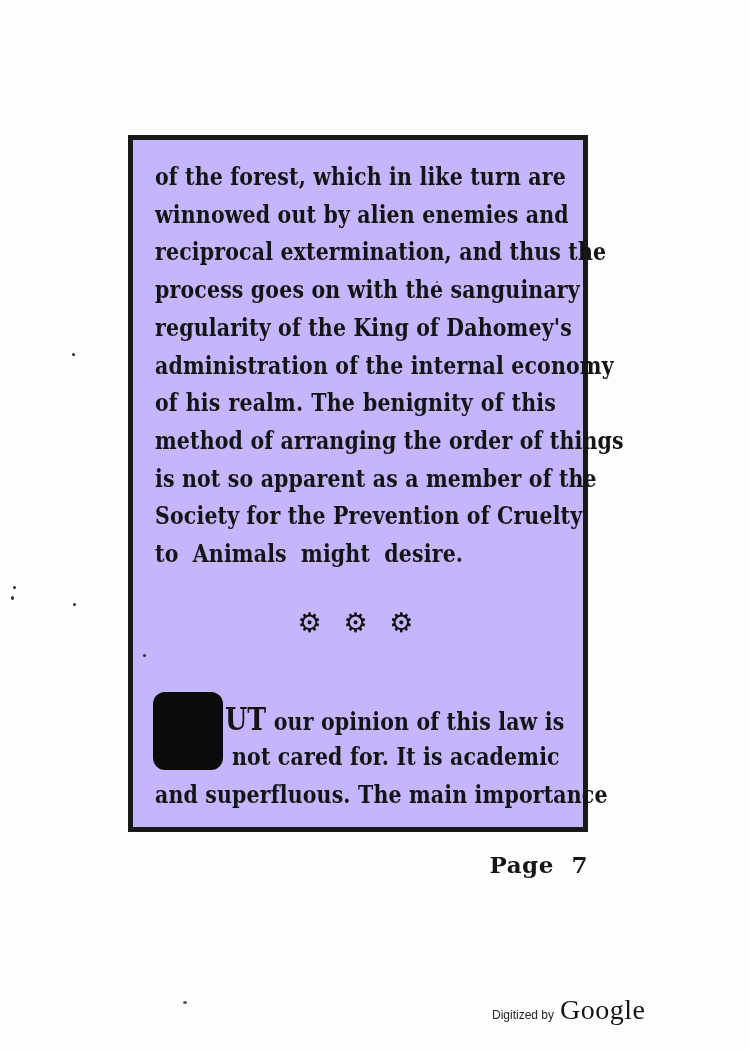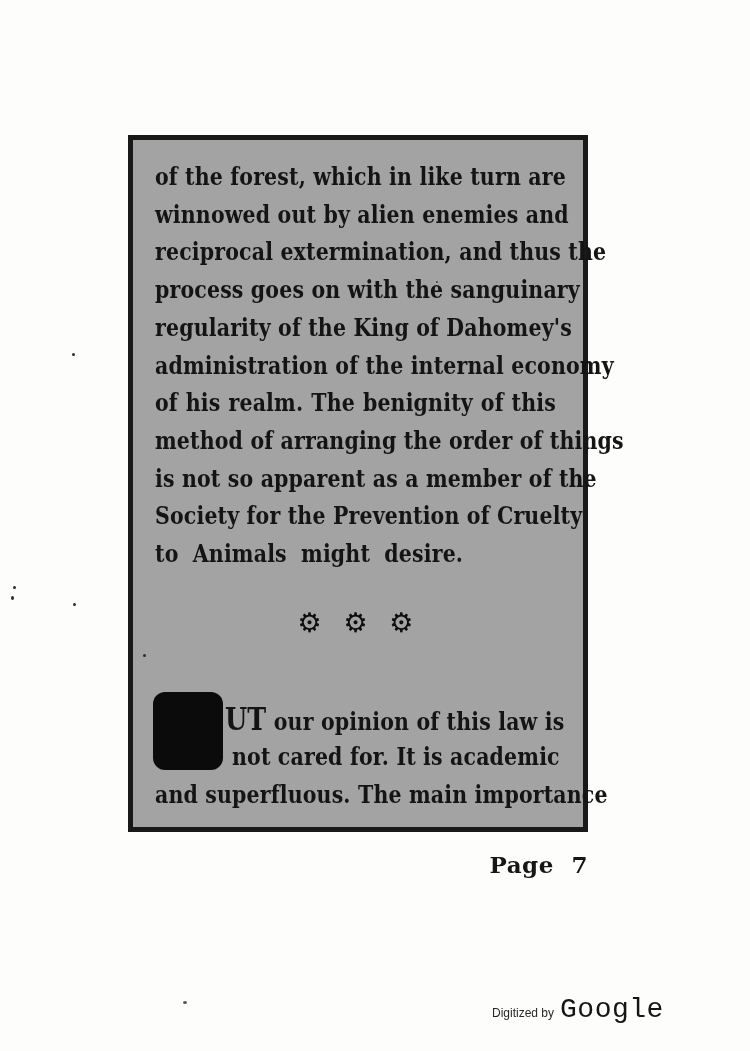--- a/index.html
+++ b/index.html
@@ -13,21 +13,21 @@
   }
   .page { position: absolute; inset: 0; }
 
   
   .frame {
     position: absolute;
     left: 128px; top: 135px;
     width: 460px; height: 697px;
     border: 5px solid #191919;
     box-sizing: border-box;
-    background: #a3a3a3;
+    background: #c4b5fd;
   }
   .frame-inner {
     position: absolute;
     left: 22px; top: 0;
     width: 401px; height: 100%;
   }
   .para1 {
     position: absolute;
     left: 0; top: 18px;
     width: 401px;
@@ -93,21 +93,21 @@
     gap: 6px;
     white-space: nowrap;
     justify-content: center;
   }
   .attribution .prefix {
     font-family: "Liberation Sans", sans-serif;
     font-size: 12px;
     color: #272727;
   }
   .attribution .brand {
-    font-family: Liberation Mono, monospace;
+    font-family: Liberation Serif, serif;
     font-size: 28px;
     letter-spacing: 0.5px;
     color: #151515;
   }
 
   
   .speck { position: absolute; background: #2c2c2c; border-radius: 50%; }
   .sp1 { left: 72px;  top: 353px;  width: 3px; height: 3px; }
   .sp2 { left: 13px;  top: 586px;  width: 3px; height: 3px; }
   .sp3 { left: 11px;  top: 596px;  width: 3px; height: 4px; }

